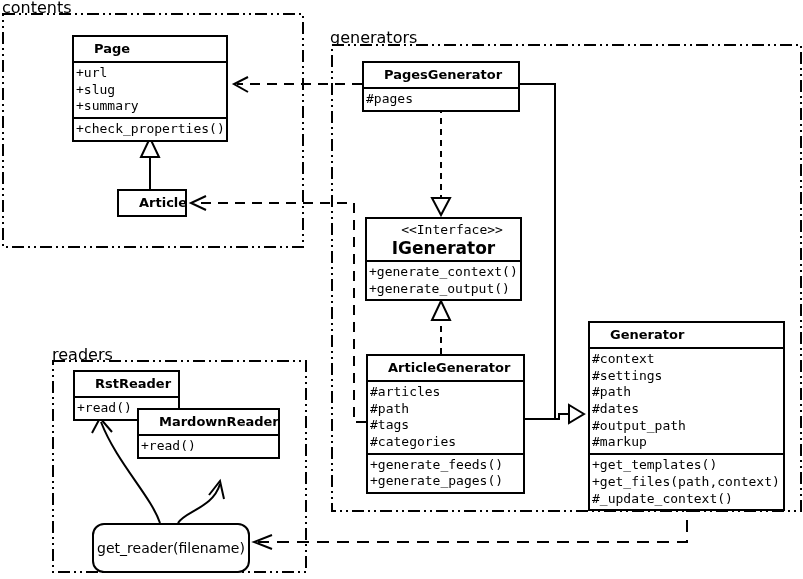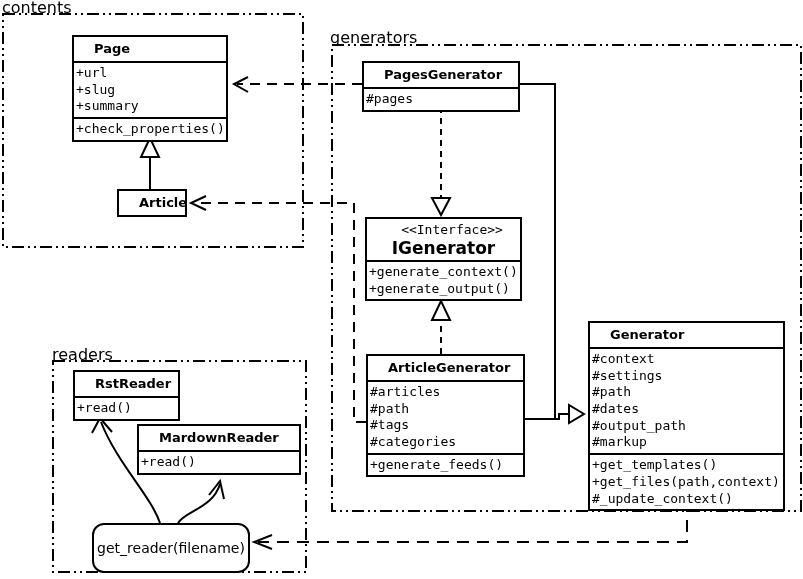--- a/index.html
+++ b/index.html
@@ -102,20 +102,21 @@
   <div class="cls" style="left:366px;top:354px;width:159px;">
     <div class="ttl">ArticleGenerator</div>
     <div class="sec">
       <div class="ln">#articles</div>
       <div class="ln">#path</div>
       <div class="ln">#tags</div>
       <div class="ln">#categories</div>
     </div>
     <div class="sec">
       <div class="ln">+generate_feeds()</div>
+      <div class="ln">+generate_pages()</div>
     </div>
   </div>
 
   <div class="cls" style="left:588px;top:321px;width:197px;">
     <div class="ttl">Generator</div>
     <div class="sec">
       <div class="ln">#context</div>
       <div class="ln">#settings</div>
       <div class="ln">#path</div>
       <div class="ln">#dates</div>
@@ -129,21 +130,21 @@
     </div>
   </div>
 
   <div class="cls" style="left:73px;top:370px;width:107px;">
     <div class="ttl">RstReader</div>
     <div class="sec">
       <div class="ln">+read()</div>
     </div>
   </div>
 
-  <div class="cls" style="left:137px;top:424px;width:164px;">
+  <div class="cls" style="left:137px;top:408px;width:143px;">
     <div class="ttl">MardownReader</div>
     <div class="sec">
       <div class="ln">+read()</div>
     </div>
   </div>
 
   <div class="fnbox" style="left:92px;top:523px;width:158px;height:50px;border-radius:12px;">
     <span>get_reader(filename)</span>
   </div>
 

